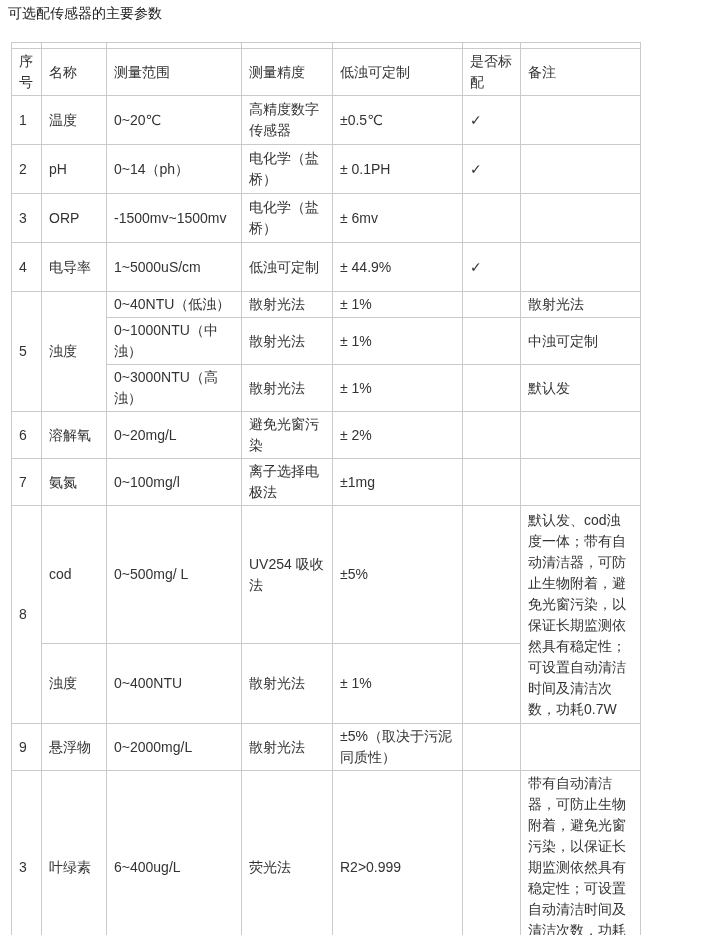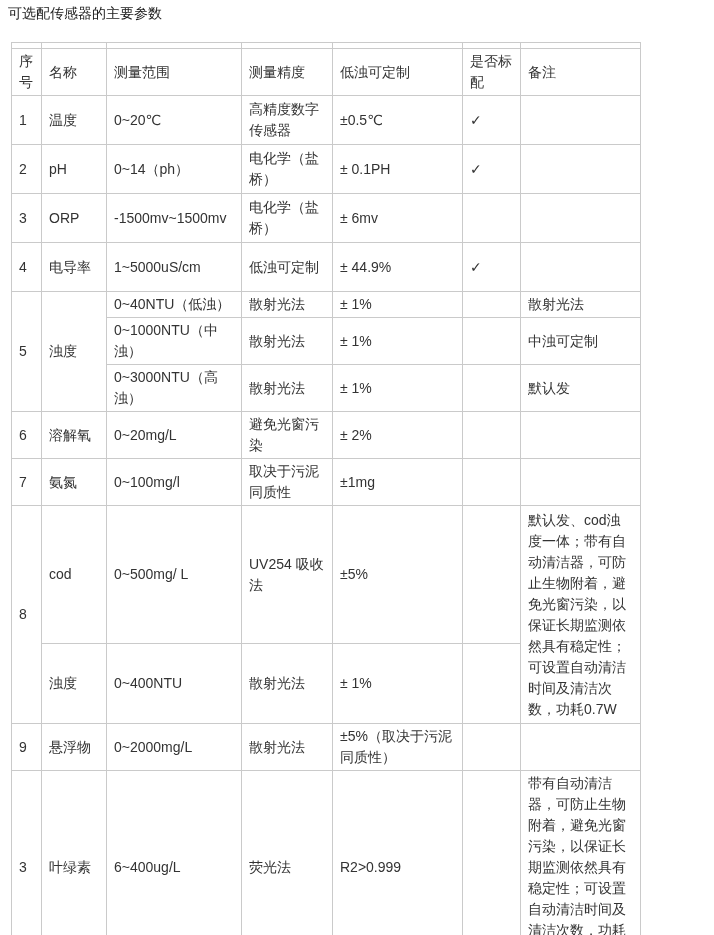--- a/index.html
+++ b/index.html
@@ -146,21 +146,21 @@
       <td>避免光窗污染</td>
       <td>± 2%</td>
       <td></td>
       <td></td>
     </tr>
 
     <tr style="height:47px">
       <td>7</td>
       <td>氨氮</td>
       <td>0~100mg/l</td>
-      <td>取决于污泥同质性</td>
+      <td>离子选择电极法</td>
       <td>±1mg</td>
       <td></td>
       <td></td>
     </tr>
 
     <tr style="height:138px">
       <td rowspan="2">8</td>
       <td>cod</td>
       <td>0~500mg/ L</td>
       <td>UV254 吸收法</td>

